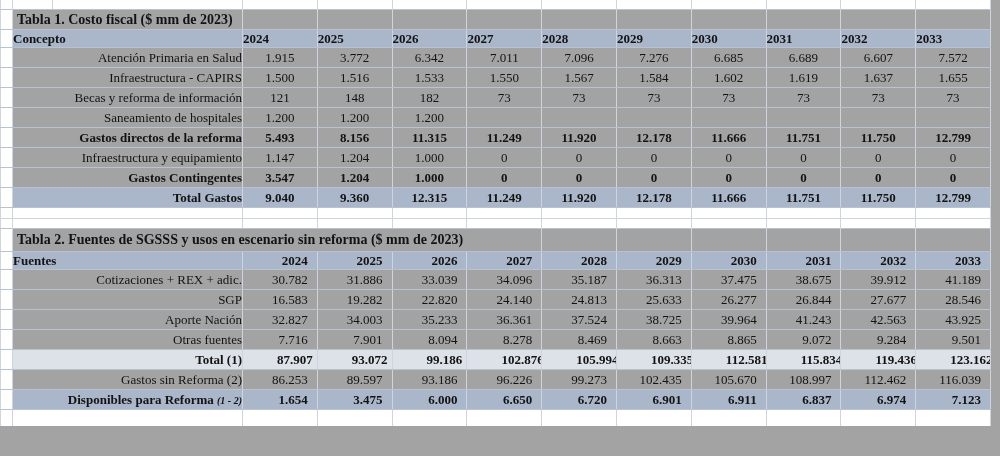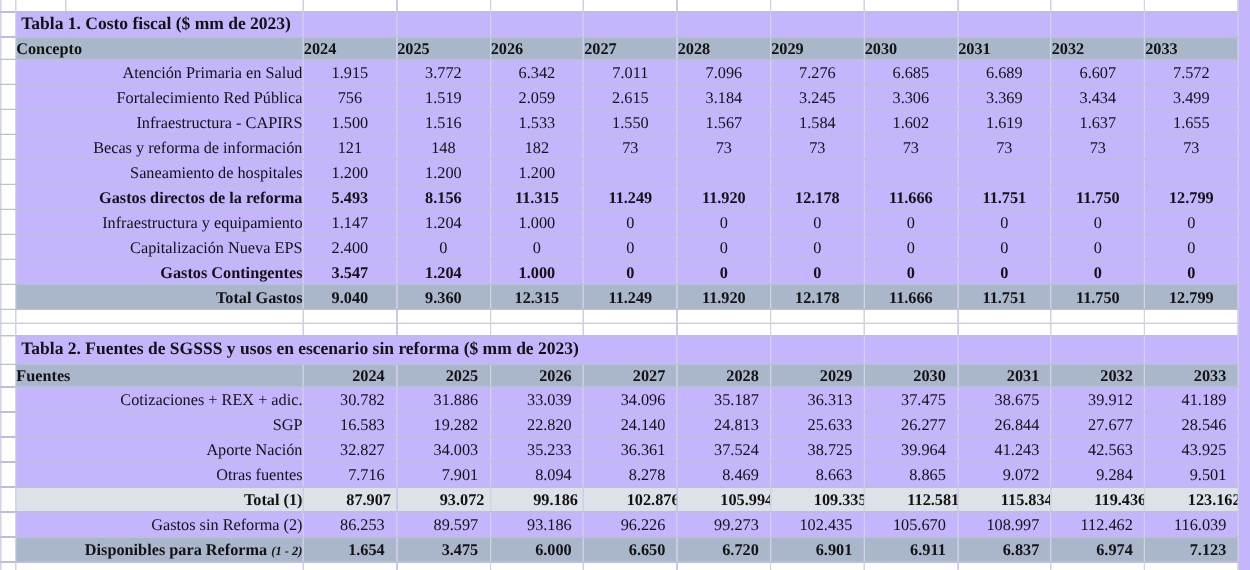--- a/index.html
+++ b/index.html
@@ -5,21 +5,21 @@
   :root{
     --band-dark:#aab6ca;
     --band-light:#dde1e8;
     --h-line:#b9c2cf;
     --v-line:#cfd5de;
     --txt:#131313;
   }
   html,body{margin:0;padding:0;background:#fff;}
   .sheet{
     position:relative; width:1000px; height:456px; overflow:hidden;
-    background:#c4b5fd; color:var(--txt);
+    background:#a3a3a3; color:var(--txt);
     font-family:"Liberation Serif","DejaVu Serif",serif;
   }
   table.grid{border-collapse:collapse; table-layout:fixed; width:990px;}
   table.grid td{
     padding:0; font-size:13px; overflow:hidden; white-space:nowrap;
     border-left:1px solid var(--v-line); border-right:1px solid var(--v-line);
     height:19px; vertical-align:middle;
   }
   
   table.strip td{border-top:none;border-bottom:none;background:#fff;}
@@ -125,34 +125,20 @@
           <td class="num">7.011</td>
           <td class="num">7.096</td>
           <td class="num">7.276</td>
           <td class="num">6.685</td>
           <td class="num">6.689</td>
           <td class="num">6.607</td>
           <td class="num">7.572</td>
         </tr>
         <tr class="r normal">
           <td class="cola"></td>
-          <td class="lbl"><span>Fortalecimiento Red Pública</span></td>
-          <td class="num">756</td>
-          <td class="num">1.519</td>
-          <td class="num">2.059</td>
-          <td class="num">2.615</td>
-          <td class="num">3.184</td>
-          <td class="num">3.245</td>
-          <td class="num">3.306</td>
-          <td class="num">3.369</td>
-          <td class="num">3.434</td>
-          <td class="num">3.499</td>
-        </tr>
-        <tr class="r normal">
-          <td class="cola"></td>
           <td class="lbl"><span>Infraestructura - CAPIRS</span></td>
           <td class="num">1.500</td>
           <td class="num">1.516</td>
           <td class="num">1.533</td>
           <td class="num">1.550</td>
           <td class="num">1.567</td>
           <td class="num">1.584</td>
           <td class="num">1.602</td>
           <td class="num">1.619</td>
           <td class="num">1.637</td>
@@ -207,34 +193,20 @@
           <td class="num">1.204</td>
           <td class="num">1.000</td>
           <td class="num">0</td>
           <td class="num">0</td>
           <td class="num">0</td>
           <td class="num">0</td>
           <td class="num">0</td>
           <td class="num">0</td>
           <td class="num">0</td>
         </tr>
-        <tr class="r normal">
-          <td class="cola"></td>
-          <td class="lbl"><span>Capitalización Nueva EPS</span></td>
-          <td class="num">2.400</td>
-          <td class="num">0</td>
-          <td class="num">0</td>
-          <td class="num">0</td>
-          <td class="num">0</td>
-          <td class="num">0</td>
-          <td class="num">0</td>
-          <td class="num">0</td>
-          <td class="num">0</td>
-          <td class="num">0</td>
-        </tr>
         <tr class="r bold">
           <td class="cola"></td>
           <td class="lbl"><span>Gastos Contingentes</span></td>
           <td class="num">3.547</td>
           <td class="num">1.204</td>
           <td class="num">1.000</td>
           <td class="num">0</td>
           <td class="num">0</td>
           <td class="num">0</td>
           <td class="num">0</td>

